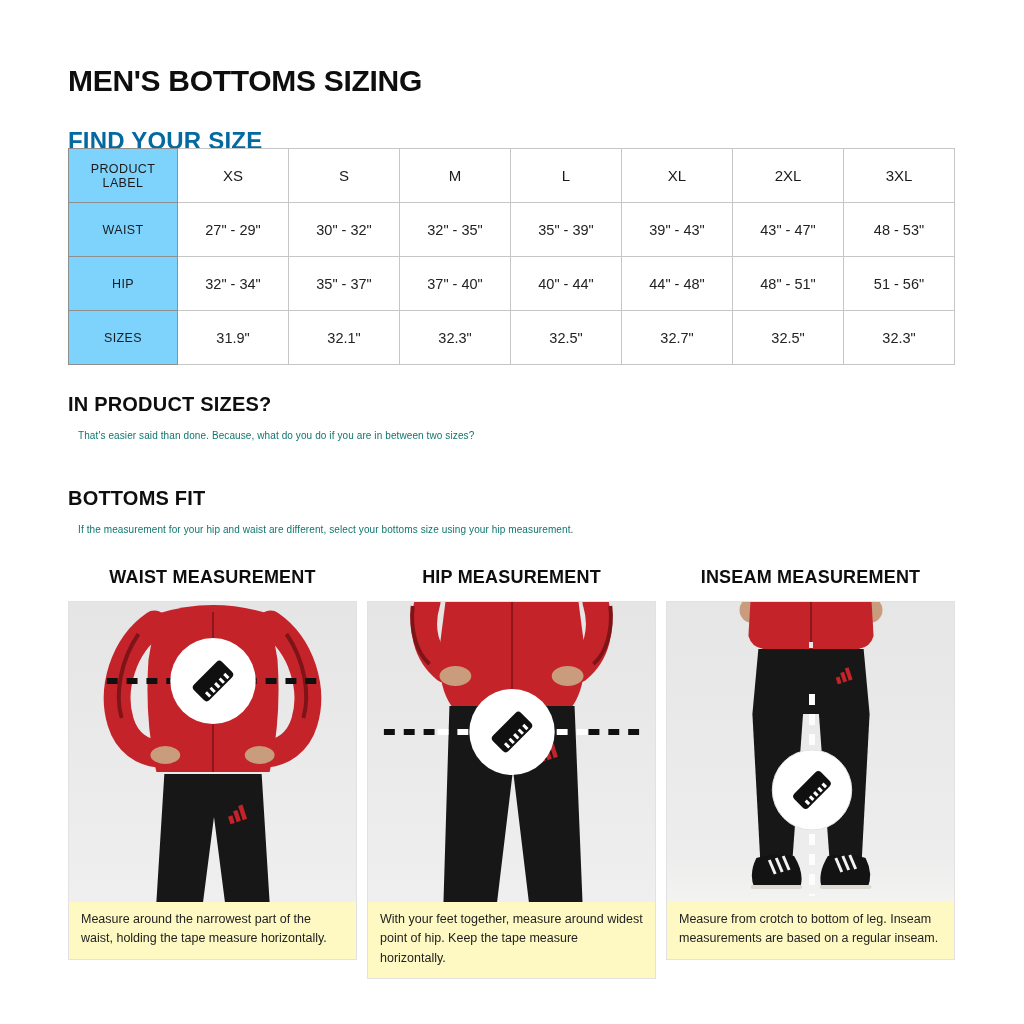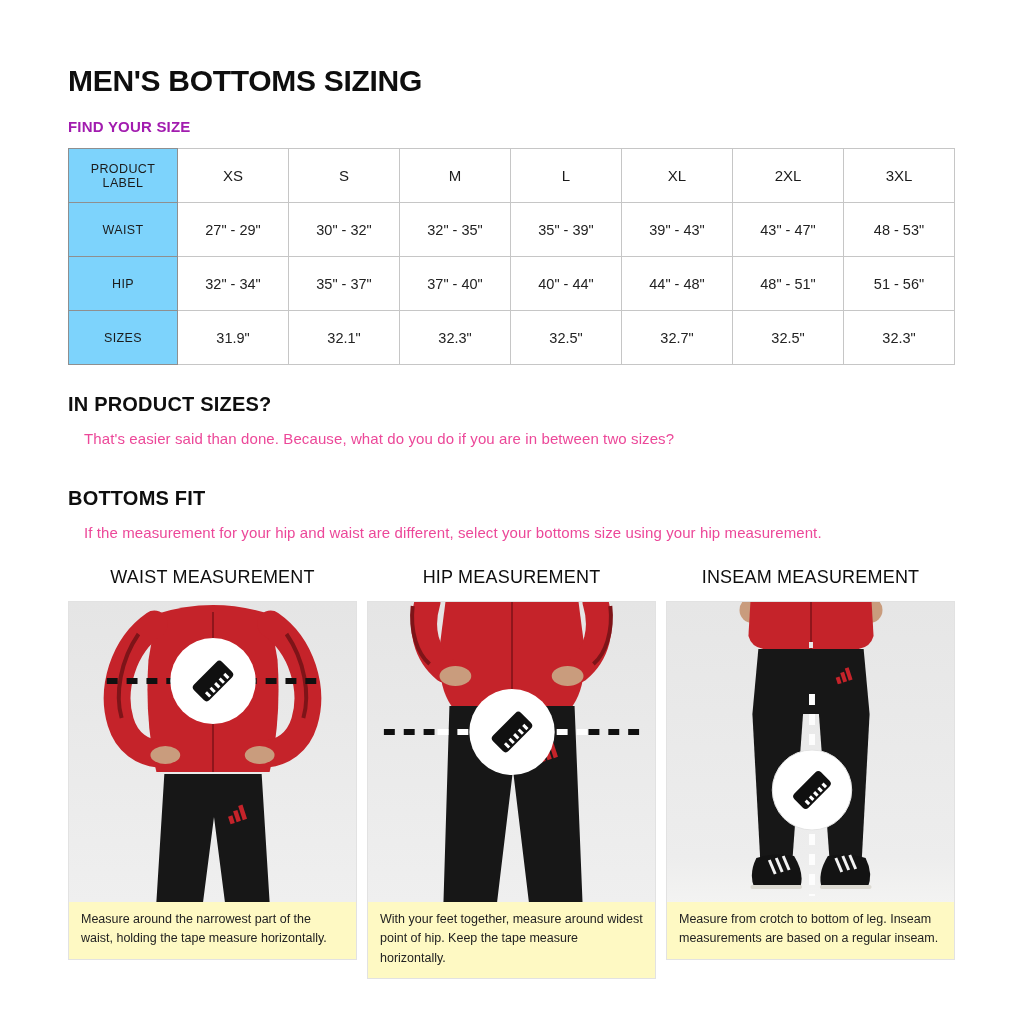--- a/index.html
+++ b/index.html
@@ -6,22 +6,22 @@
   html,body { background:#ffffff; }
   .page {
     position:relative; width:996px; height:1024px; background:#ffffff;
     font-family:"Liberation Sans", sans-serif; color:#111111; overflow:hidden;
   }
   .page-title {
     position:absolute; left:68px; top:64px;
     font-size:30px; font-weight:700; letter-spacing:-0.3px; color:#0e0e0e;
   }
   .page-subtitle {
-    position:absolute; left:68px; top:118px;
-    font-size:15px; font-weight:700; letter-spacing:0.2px; color:#a21caf;
+    position:absolute; left:68px; top:127px;
+    font-size:24px; font-weight:700; letter-spacing:0.2px; color:#0369a1;
   }
   table.size-table {
     position:absolute; left:68px; top:148px; width:887px;
     border-collapse:collapse; table-layout:fixed;
   }
   table.size-table col.label-col { width:109px; }
   table.size-table td, table.size-table th {
     border:1px solid #c6c6c6; height:54px; text-align:center; vertical-align:middle;
     font-weight:400; color:#222222;
   }
@@ -29,29 +29,29 @@
     background:#7dd3fc; border:1px solid #8f8f8f;
     font-size:12.5px; letter-spacing:0.4px; color:#1b1b1b; padding:0 14px;
   }
   table.size-table .size-head { font-size:15px; color:#1b1b1b; }
   table.size-table .size-val { font-size:14.5px; }
   .section-heading {
     position:absolute; left:68px; font-size:20px; font-weight:700; color:#0e0e0e;
     letter-spacing:0.2px;
   }
   .body-text {
-    position:absolute; left:84px; font-size:15px; color:#ec4899; letter-spacing:0.1px;
+    position:absolute; left:78px; font-size:10px; color:#0f766e; letter-spacing:0.1px;
   }
   .guides {
     position:absolute; left:68px; top:567px; width:887px;
     display:flex; gap:10px;
   }
   .guide { width:289px; display:flex; flex-direction:column; }
   .guide-heading {
-    text-align:center; font-size:18px; font-weight:400; color:#0e0e0e;
+    text-align:center; font-size:18px; font-weight:700; color:#0e0e0e;
     height:21px; line-height:21px; margin-bottom:13px; letter-spacing:0.2px;
   }
   .guide-panel { border:1px solid #e2e2e2; background:#ffffff; }
   .guide-photo { display:block; width:100%; height:300px; }
   .guide-photo svg { display:block; width:100%; height:300px; }
   .guide-caption {
     padding:8px 12px 10px 12px; font-size:12.5px; line-height:1.55; color:#222222;
     min-height:53px; background:#fef9c3;
   }
 </style>

